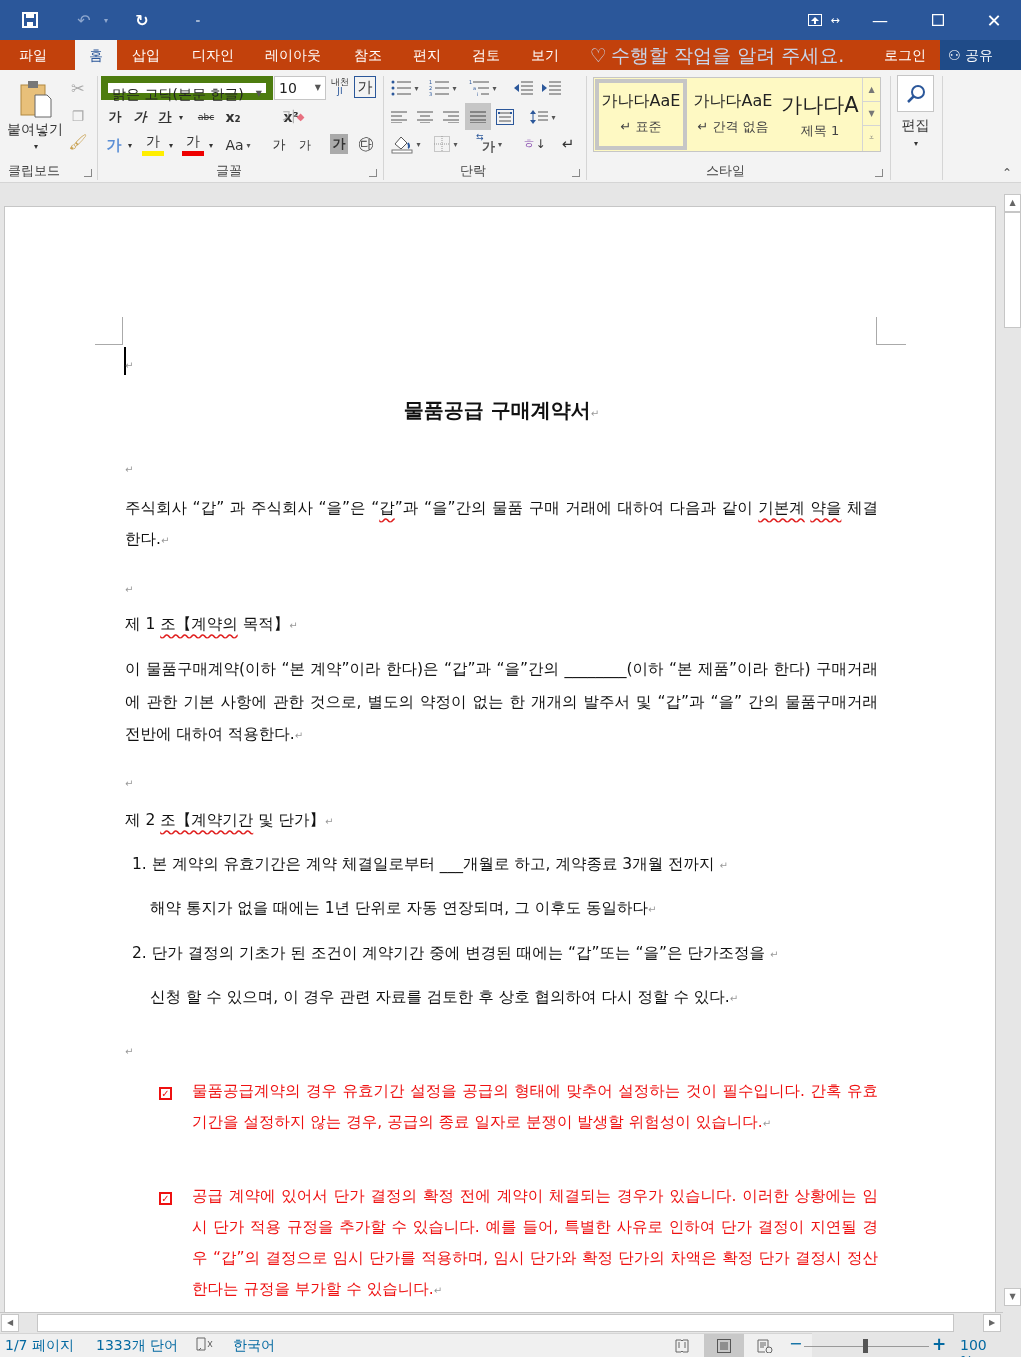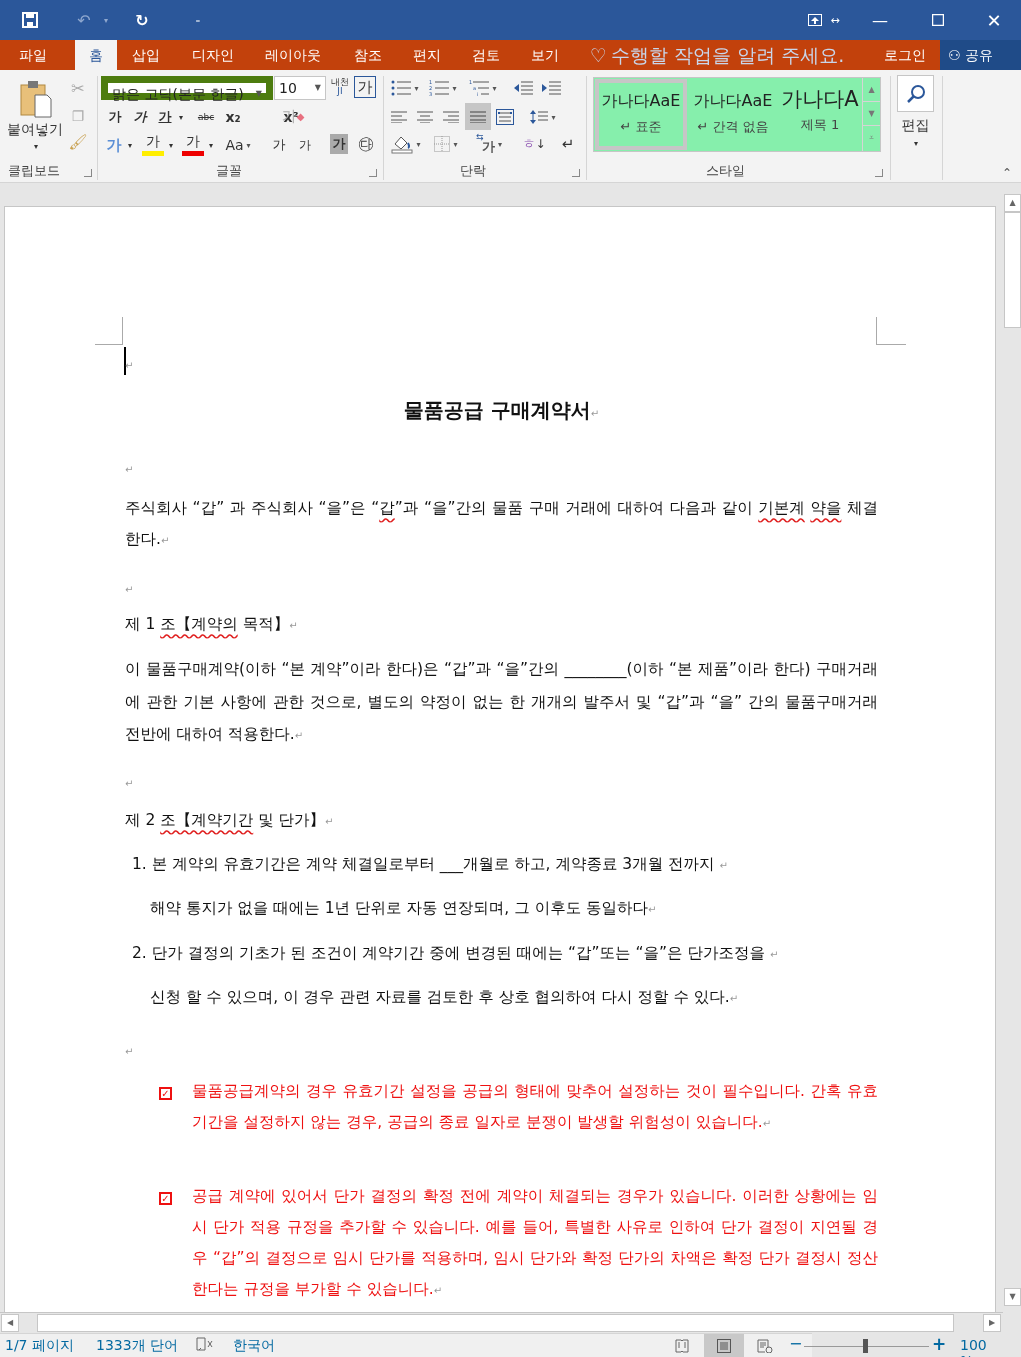--- a/index.html
+++ b/index.html
@@ -19,21 +19,21 @@
   
   .ribbon { position: absolute; left: 0; top: 70px; width: 1021px; height: 113px; background: #f3f3f3; border-bottom: 1px solid #d5d5d5; }
   .group-label { position: absolute; top: 92px; font-size: 13px; color: #444; }
   .sep { position: absolute; top: 6px; width: 1px; height: 104px; background: #d5d5d5; }
   .launcher { position: absolute; top: 99px; width: 8px; height: 8px; border-right: 1px solid #888; border-bottom: 1px solid #888; }
   .rbtn { position: absolute; display: flex; align-items: center; justify-content: center; font-size: 13px; color: #333; }
   .dd { font-size: 8px; color: #555; margin-left: 3px; }
   .fontbox { position: absolute; left: 101px; top: 6px; width: 172px; height: 24px; background: #fff; border: 7px solid #4d7c0f; font-size: 14px; padding-left: 4px; line-height: 22px; color: #222; }
   .sizebox { position: absolute; left: 274px; top: 6px; width: 52px; height: 24px; background: #fff; border: 1px solid #c6c6c6; font-size: 14px; padding-left: 4px; line-height: 22px; color: #222; }
   .boxdd { position: absolute; right: 4px; top: 0; font-size: 8px; color: #555; }
-  .styles { position: absolute; left: 593px; top: 7px; width: 288px; height: 75px; background: #86efac; border: 1px solid #c6c6c6; }
+  .styles { position: absolute; left: 593px; top: 7px; width: 288px; height: 75px; background: #fef9c3; border: 1px solid #c6c6c6; }
   .style-item { position: absolute; top: 1px; height: 71px; width: 92px; text-align: center; }
   .style-item.sel { border: 4px solid #c6c6c6; }
   .style-prev { font-size: 16px; color: #222; margin-top: 12px; white-space: nowrap; overflow: hidden; }
   .style-name { font-size: 13px; color: #444; margin-top: 6px; }
   .style-scroll { position: absolute; right: 0; top: 0; width: 18px; height: 73px; border-left: 1px solid #d5d5d5; }
   .style-scroll div { height: 24px; border-bottom: 1px solid #d5d5d5; font-size: 8px; color: #777; text-align: center; line-height: 24px; }
   .find-btn { position: absolute; left: 897px; top: 5px; width: 37px; height: 37px; border: 1px solid #c6c6c6; background: #fff; display: flex; align-items: center; justify-content: center; }
   
   .docarea { position: absolute; left: 0; top: 184px; width: 1003px; height: 1128px; background: #e6e6e6; overflow: hidden; }
   .page { position: absolute; left: 4px; top: 22px; width: 992px; height: 1200px; background: #fff; border: 1px solid #c6c6c6; }
@@ -273,21 +273,21 @@
   <div class="styles">
     <div class="style-item sel" style="left:1px;">
       <div class="style-prev" style="margin-top:8px;">가나다AaE</div>
       <div class="style-name">↵ 표준</div>
     </div>
     <div class="style-item" style="left:93px;">
       <div class="style-prev">가나다AaE</div>
       <div class="style-name">↵ 간격 없음</div>
     </div>
     <div class="style-item" style="left:180px;">
-      <div class="style-prev" style="font-size:21px; margin-top:6px;">가나다A</div>
+      <div class="style-prev" style="font-size:21px; margin-top:12px;">가나다A</div>
       <div class="style-name" style="margin-top:3px;">제목 1</div>
     </div>
     <div class="style-scroll">
       <div>▲</div>
       <div>▼</div>
       <div style="border-bottom:none;">⩡</div>
     </div>
   </div>
   <div class="group-label" style="left:706px;">스타일</div>
   <div class="launcher" style="left:875px;"></div>

